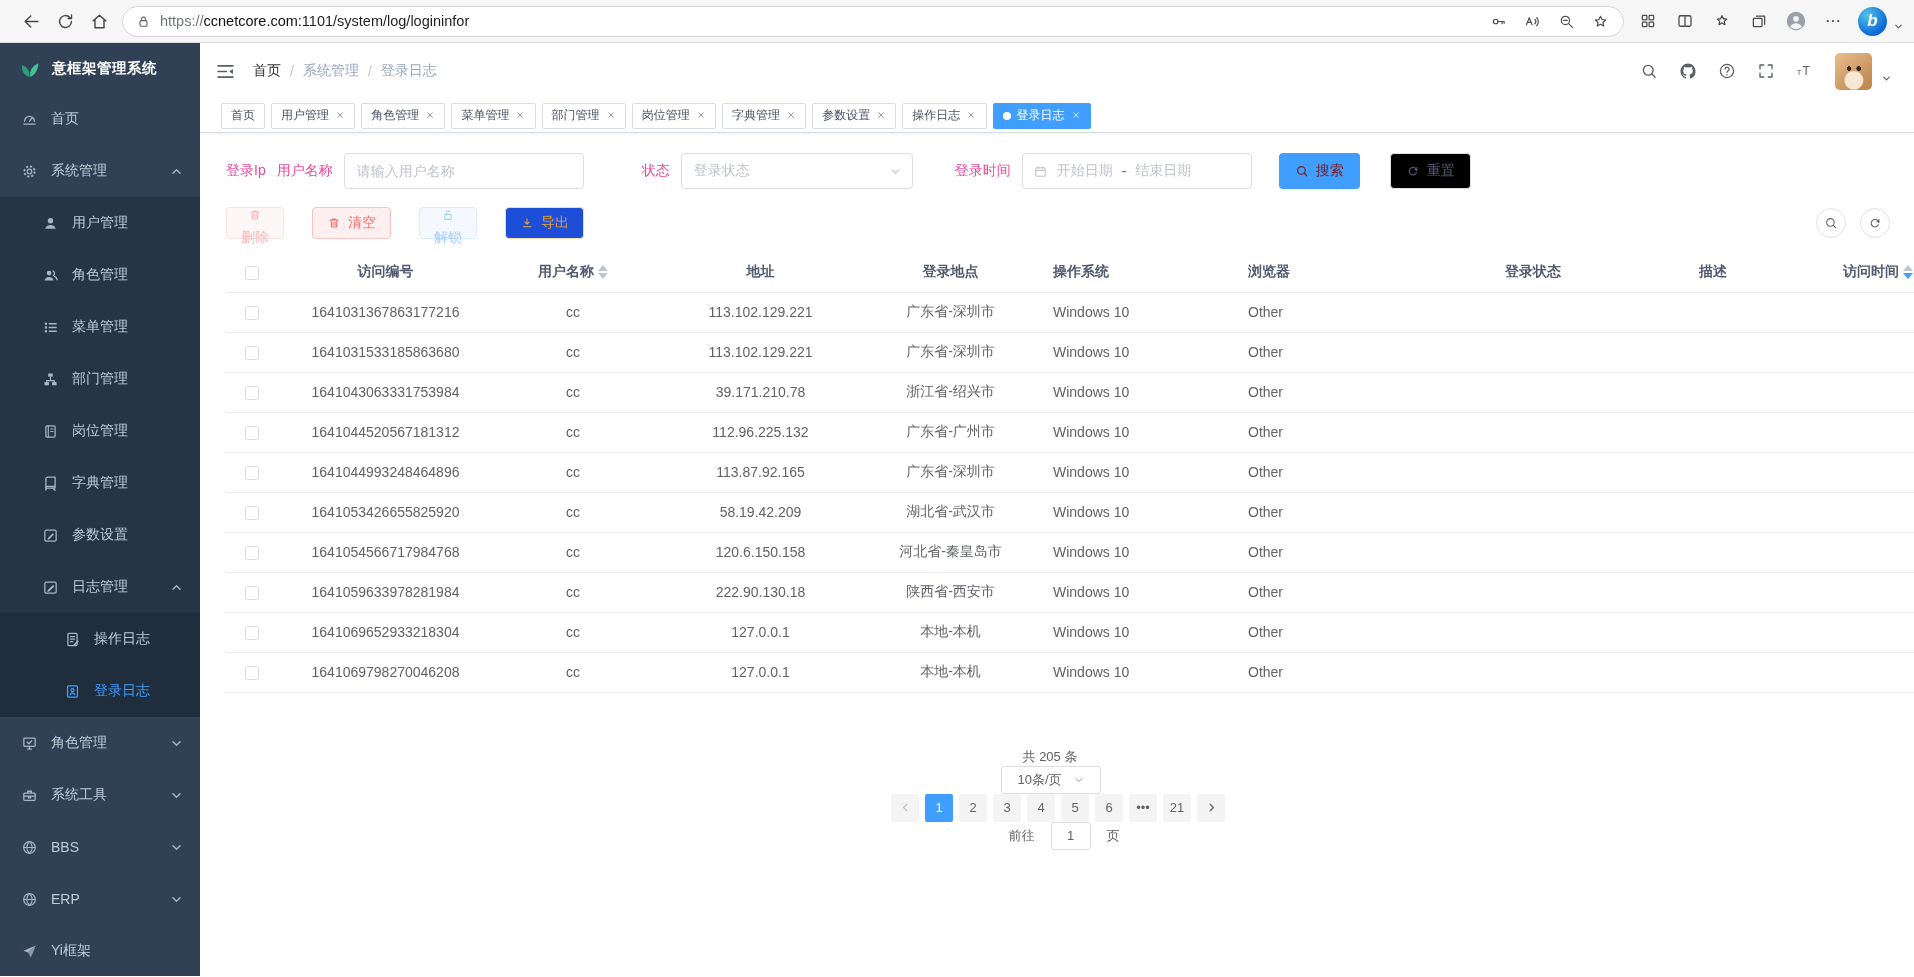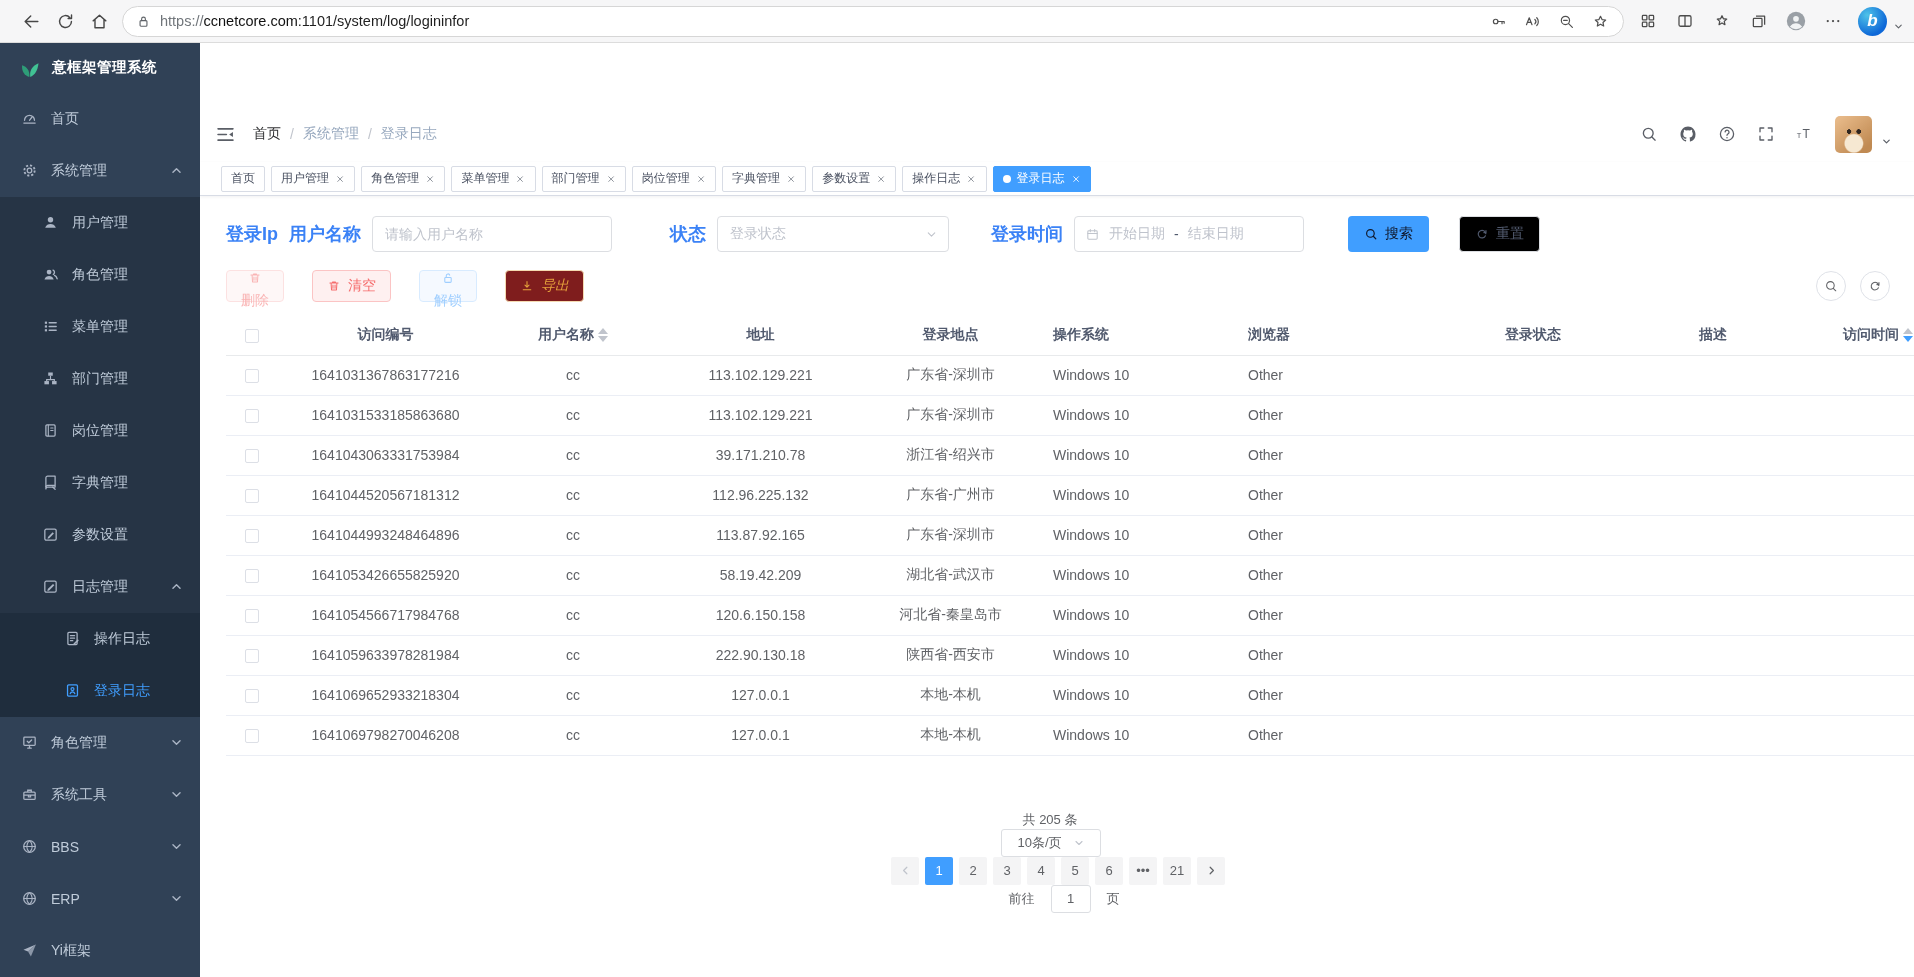--- a/index.html
+++ b/index.html
@@ -24,21 +24,21 @@
   .tb-icons { display:flex; align-items:center; gap:5px; }
   .tb-icons .bicon { width:32px; font-size:18px; color:#4c4c4c; }
   .profile-chip .icon svg { width:22px; height:22px; }
   .bing-badge { width:29px; height:29px; border-radius:50%; margin-left:4px; cursor:pointer;
     background:radial-gradient(circle at 32% 28%,#4fc3e8,#0e68d8 70%); color:#fff;
     display:flex; align-items:center; justify-content:center;
     font-weight:bold; font-style:italic; font-size:17px; flex:0 0 auto; }
   .bing-caret { color:#5f6368; font-size:11px; margin:10px 0 0 1px; }
 
   
-  .app { display:flex; height:933px;align-items:center; }
+  .app { display:flex; height:933px; }
   .sidebar { width:200px; flex:0 0 200px; background:#304156; overflow:hidden; }
   .logo-row { height:50px; display:flex; align-items:center; gap:10px; padding-left:18px; }
   .logo-row .icon { font-size:24px; }
   .logo-title { color:#fff; font-size:14.5px; font-weight:bold; letter-spacing:.5px; }
   .menu-item { height:52px; display:flex; align-items:center; gap:13px; color:#bfcbd9;
     font-size:14px; cursor:pointer; position:relative; }
   .menu-item .icon { font-size:17px; color:#aab4c4; }
   .menu-item.lv1 { padding-left:21px; background:#304156; }
   .menu-item.lv2 { padding-left:42px; background:#263445; }
   .menu-item.lv3 { padding-left:64px; background:#1f2d3d; }
@@ -73,48 +73,48 @@
     border-radius:2px; cursor:pointer; white-space:nowrap; }
   .tag .tclose { font-size:12px; color:#7d838c; }
   .tag.active { background:#409eff; border-color:#409eff; color:#fff; }
   .tag.active .tclose { color:#fff; }
   .tdot { width:8px; height:8px; border-radius:50%; background:#fff; display:inline-block; }
 
   
   .content { flex:1; padding:12px 24px 0 26px; overflow:hidden; }
 
   .filter-row { display:flex; align-items:center; margin:8px 0 18px; }
-  .f-label { font-size:18px; font-weight:bold; color:#3b82f6; margin-right:11px; white-space:nowrap; }
+  .f-label { font-size:14px; font-weight:normal; color:#ec4899; margin-right:11px; white-space:nowrap; }
   .f-input { height:36px; border:1px solid #dcdee2; border-radius:4px; font-size:14px;
     color:#515a6e; padding:0 12px; outline:none; font-family:inherit; }
   .f-input::placeholder { color:#bfc3cc; }
   .in-ip { width:238px; margin-right:30px; }
   .in-name { width:240px; margin-right:58px; }
   .f-select { width:232px; height:36px; border:1px solid #dcdee2; border-radius:4px;
     display:flex; align-items:center; justify-content:space-between; padding:0 10px 0 12px;
     color:#bfc3cc; font-size:14px; margin-right:42px; cursor:pointer; }
   .f-select .icon { color:#c0c4cc; font-size:13px; }
   .f-date { width:230px; height:36px; border:1px solid #dcdee2; border-radius:4px;
     display:flex; align-items:center; gap:9px; padding:0 10px; font-size:14px;
     color:#bfc3cc; cursor:pointer; }
   .f-date .icon { color:#c0c4cc; font-size:15px; }
   .d-sep { color:#515a6e; }
   .btn { height:36px; border-radius:4px; display:inline-flex; align-items:center; gap:7px;
     font-size:14px; cursor:pointer; border:1px solid transparent; padding:0 15px; white-space:nowrap; }
   .btn .icon { font-size:14px; }
-  .btn-search { background:#409eff; color:#0f172a; margin-left:44px; }
+  .btn-search { background:#409eff; color:#7f1d1d; margin-left:27px; }
   .btn-reset { background:#000000; border-color:#dcdee2; color:#515a6e; margin-left:30px; }
 
   .toolbar-row { display:flex; align-items:center; margin-bottom:13px; }
   .pbtn { height:32px; padding:0 14px; border-radius:4px; font-size:14px; display:inline-flex;
     align-items:center; gap:7px; margin-right:28px; cursor:pointer; border:1px solid transparent; }
   .pbtn .icon { font-size:14px; }
   .pbtn-danger { background:#fef0f0; border-color:#fbc4c4; color:#f56c6c; }
   .pbtn-primary { background:#ecf5ff; border-color:#b3d8ff; color:#409eff; }
-  .pbtn-warning { background:#7f1d1d; border-color:#f5dab1; color:#e6a23c;font-style:italic; }
+  .pbtn-warning { background:#1d4ed8; border-color:#f5dab1; color:#e6a23c; }
   .pbtn.disabled { opacity:.5; cursor:not-allowed;flex-direction:column; }
   .toolbar-right { margin-left:auto; display:flex; gap:14px; }
   .circle-btn { width:30px; height:30px; border-radius:50%; border:1px solid #dfe2e8;
     background:#fff; color:#606266; display:flex; align-items:center; justify-content:center;
     font-size:14px; cursor:pointer; }
 
   table { width:100%; border-collapse:collapse; table-layout:fixed; }
   th { height:40px; font-size:14px; color:#515a6e; font-weight:bold;
     border-bottom:1px solid #e8eaec; text-align:center; }
   td { height:40px; font-size:14px; color:#606266; border-bottom:1px solid #ebeef5;

